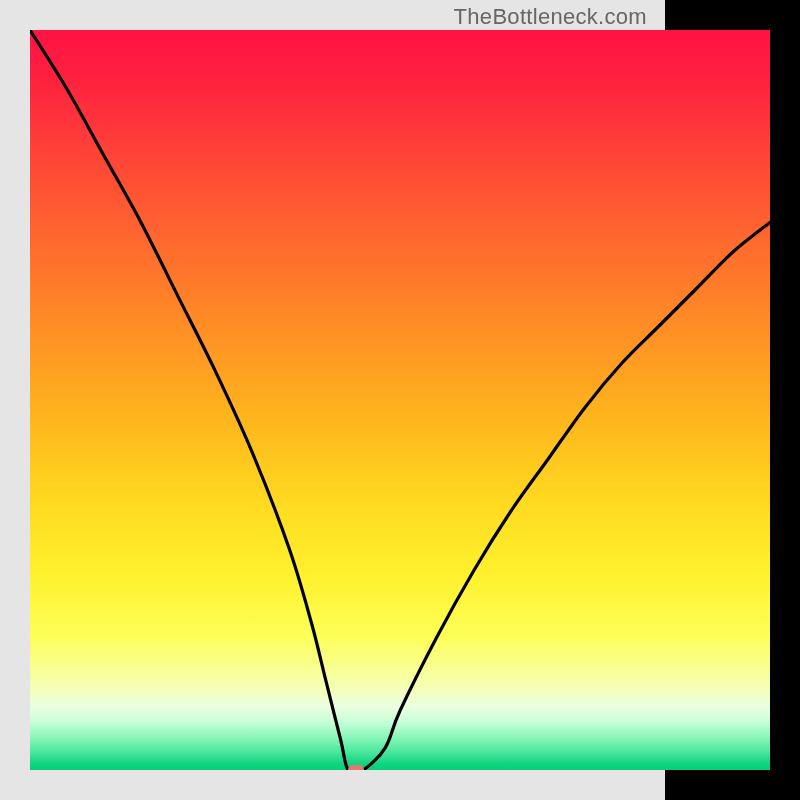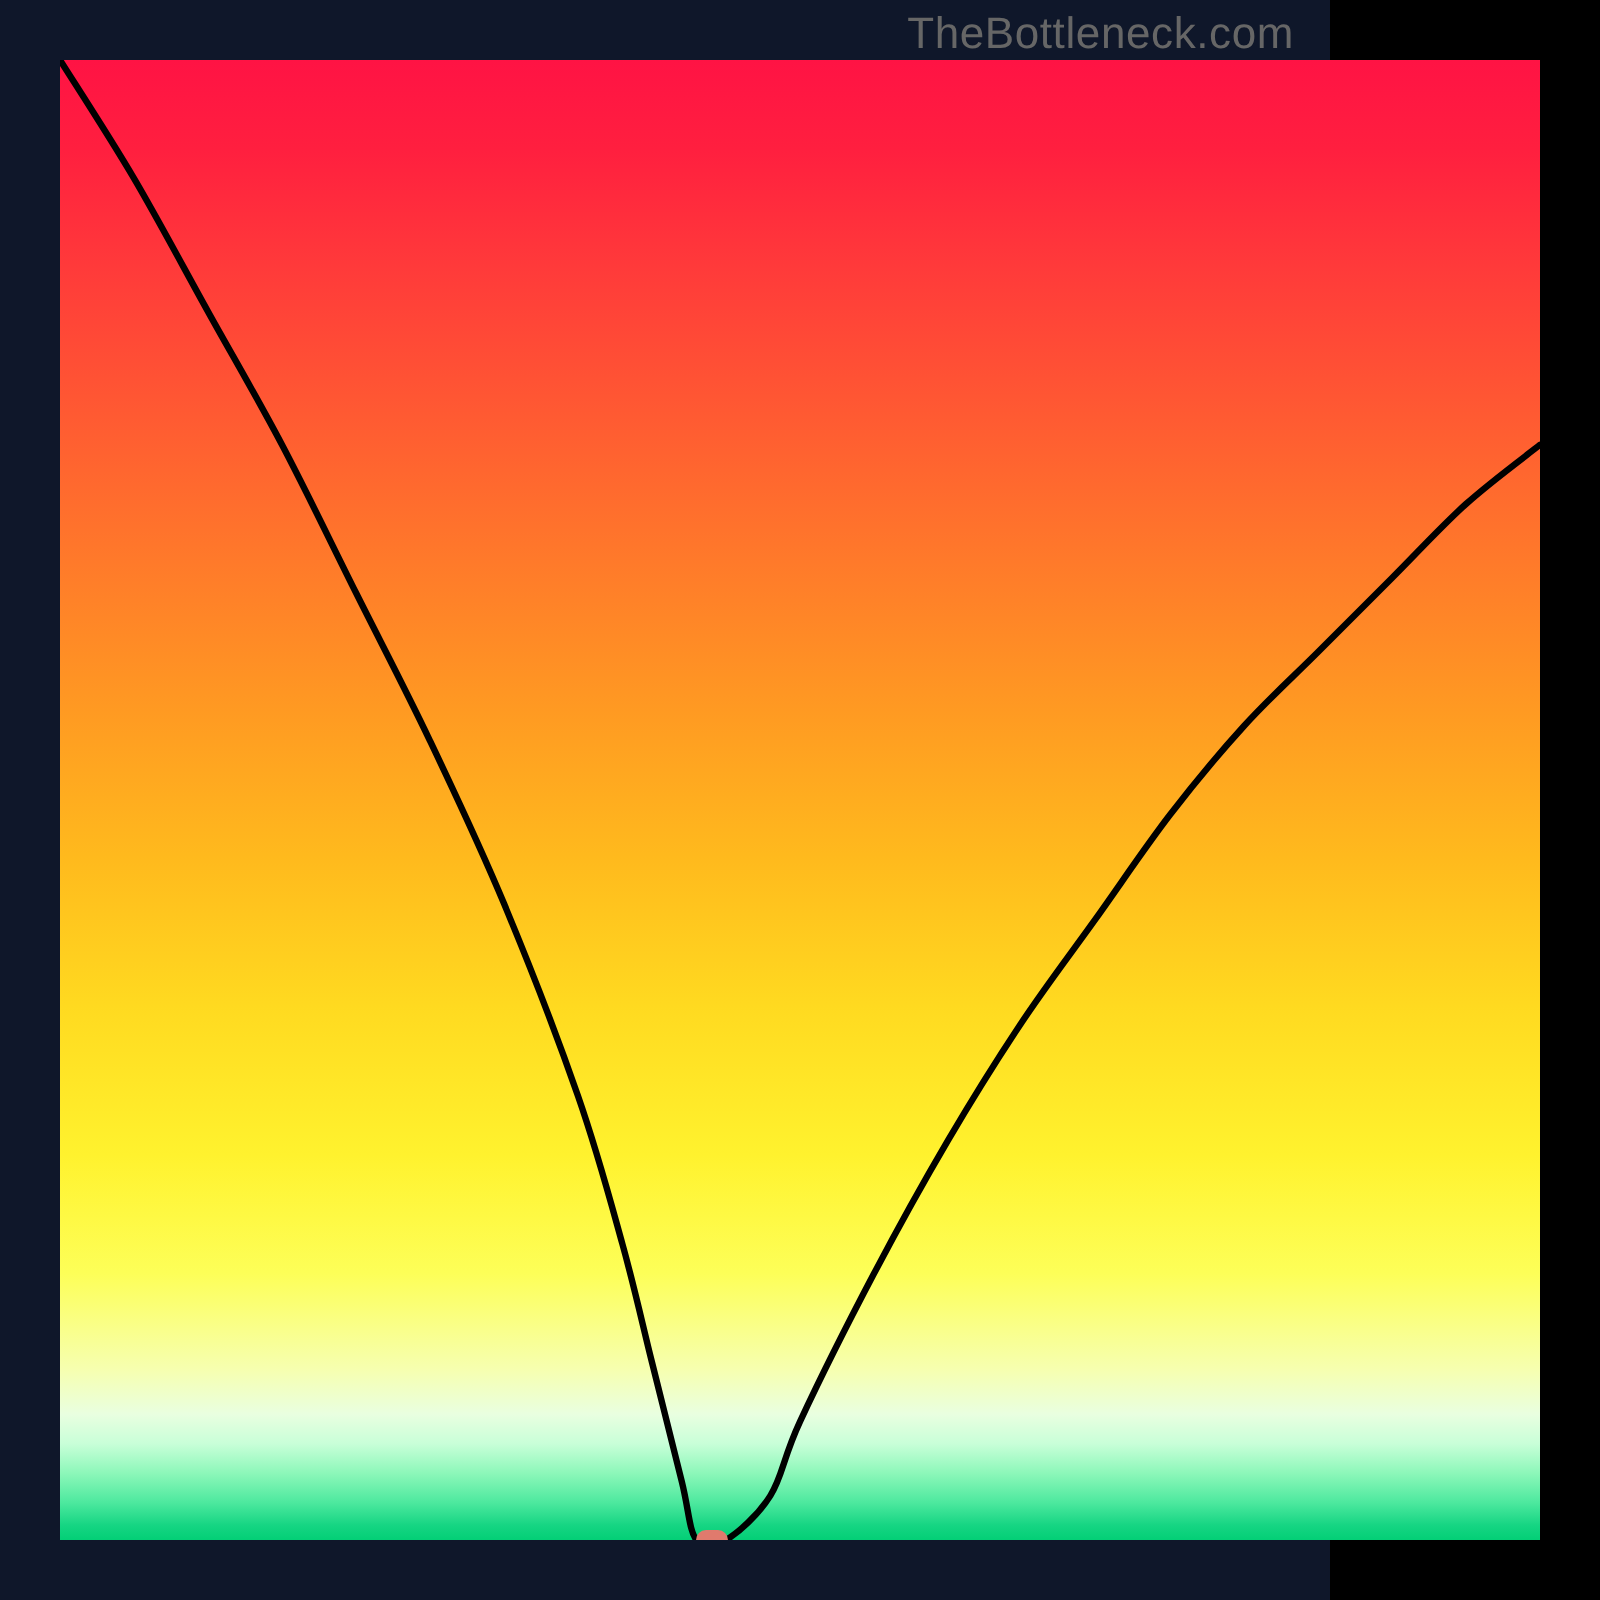--- a/index.html
+++ b/index.html
@@ -8,21 +8,21 @@
     width: 800px;
     height: 800px;
     background: #000;
     font-family: Arial, Helvetica, sans-serif;
     overflow: hidden;
   }
   .frame {
     position: relative;
     width: 665px;
     height: 800px;
-    background: #0f172a;
+    background: #e5e5e5;
   }
   .watermark {
     position: absolute;
     top: 4px;
     right: 18px;
     color: #666;
     font-size: 22px;
     letter-spacing: 0.3px;
     user-select: none;
   }

